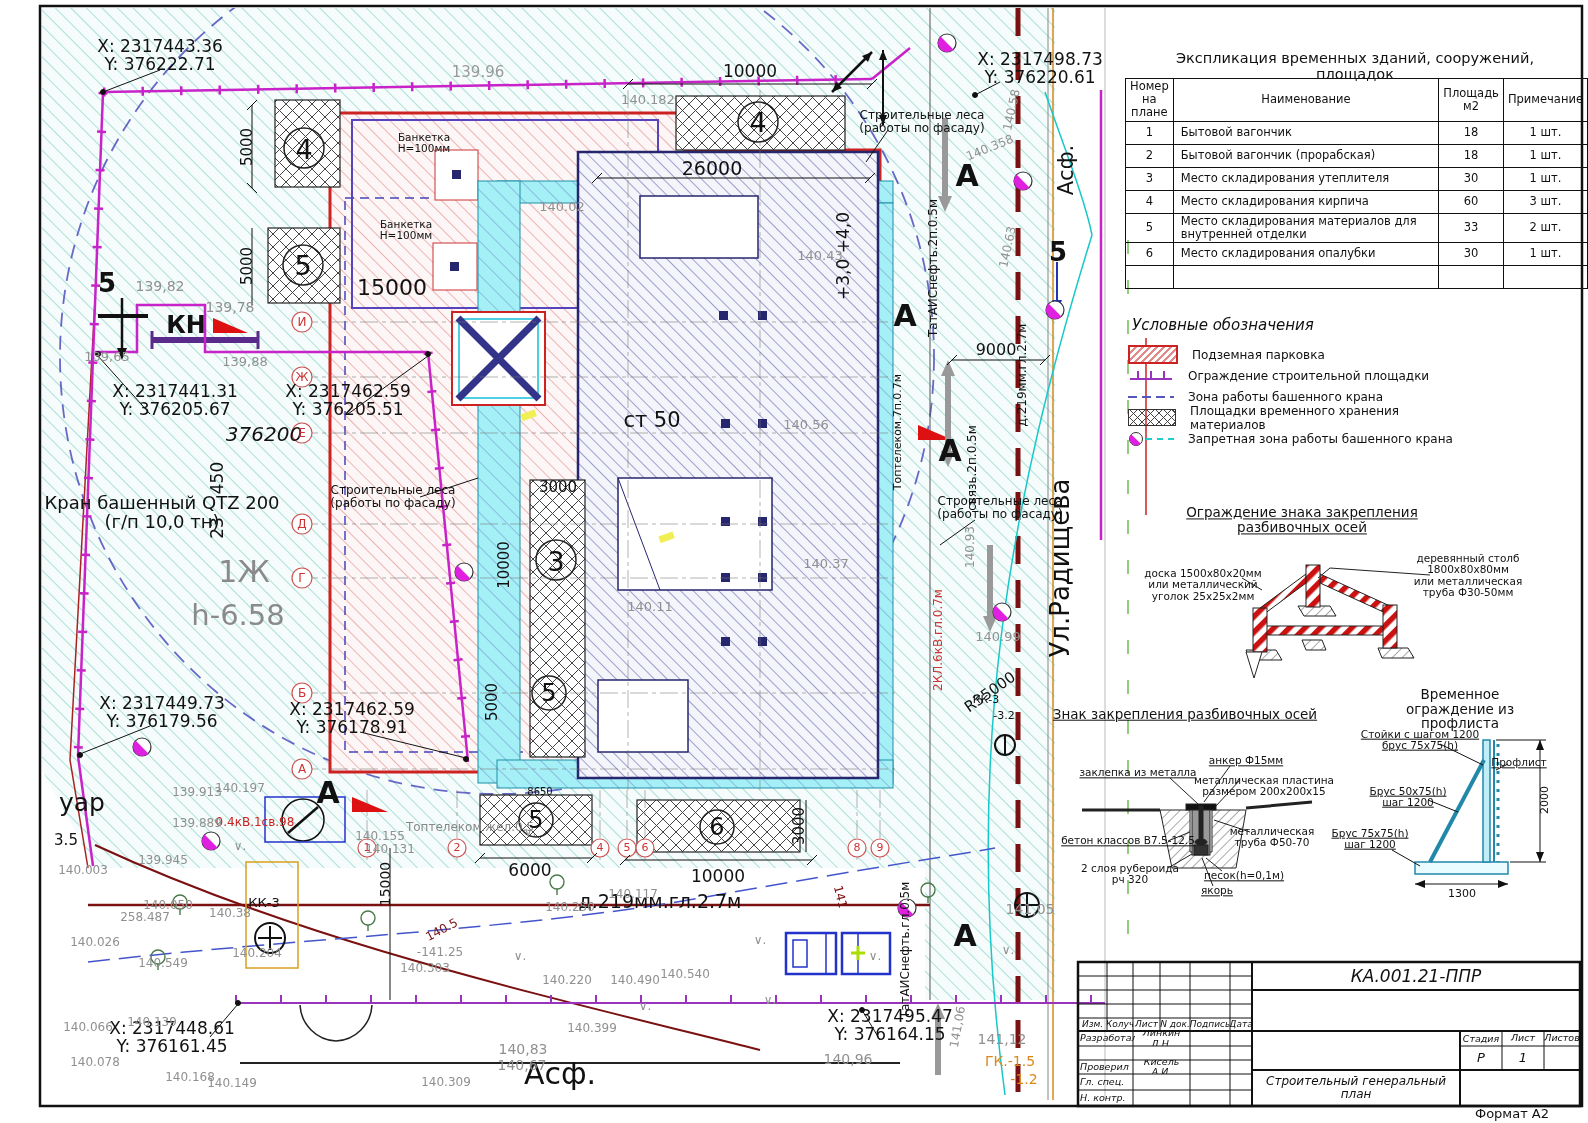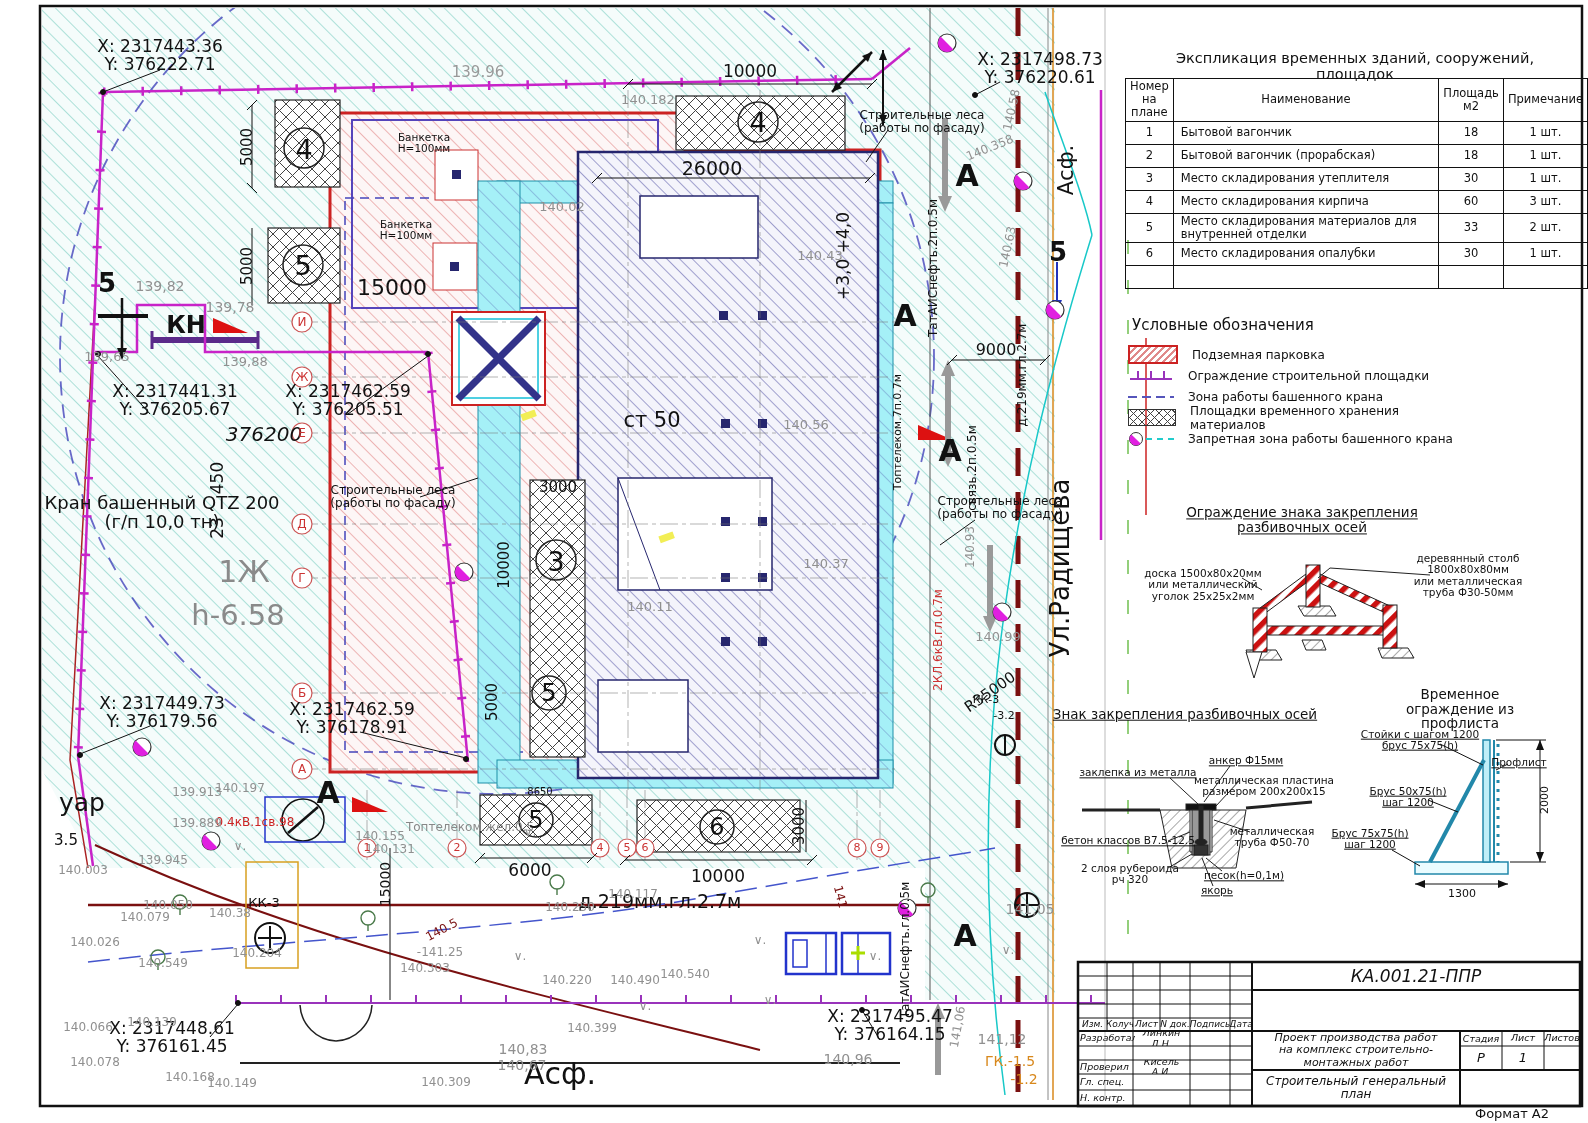--- a/index.html
+++ b/index.html
@@ -10,21 +10,21 @@
        text-align:center;pointer-events:none;}
   .ann.u{text-decoration:underline;}
   .ann.i{font-style:italic;}
   
   #expl{position:absolute;left:1125px;top:78px;border-collapse:collapse;table-layout:fixed;}
   #expl td{border:1.5px solid #111;font-size:11.5px;padding:1px 4px;text-align:center;line-height:1.15;}
   #expl td.nm{text-align:left;padding-left:7px;}
   #expl-title{position:absolute;left:1145px;top:50px;width:420px;text-align:center;font-size:14.5px;}
   
   #legend{position:absolute;left:1128px;top:316px;width:340px;}
-  #legend .lt{font-size:15px;margin-bottom:10px;margin-left:4px;}
+  #legend .lt{font-size:15px;margin-bottom:10px;margin-left:4px;font-style:italic;}
   .lrow{display:flex;align-items:center;height:21px;}
   .lsw{width:46px;height:15px;margin-right:14px;flex:0 0 46px;position:relative;}
   .llabel{font-size:12px;}
   .sw-dom{border:2px solid #cc2222;background:repeating-linear-gradient(135deg,#fff 0 3px,#7070a8 3px 5px);}
   .sw-park{border:2px solid #cc2222;background:repeating-linear-gradient(135deg,#fff 0 3px,#e08a8a 3px 5px);}
   .sw-store{border:1.5px solid #333;background:
      repeating-linear-gradient(45deg,transparent 0 5px,#444 5px 6px),
      repeating-linear-gradient(135deg,transparent 0 5px,#444 5px 6px);}
   
   .tbc{position:absolute;display:flex;align-items:center;justify-content:center;
@@ -543,22 +543,20 @@
 <div class="tbc" style="left:1133px;top:1018px;width:27px;height:13px;font-size:9px;">Лист</div>
 <div class="tbc" style="left:1160px;top:1018px;width:30px;height:13px;font-size:9px;">N док.</div>
 <div class="tbc" style="left:1190px;top:1018px;width:40px;height:13px;font-size:9px;">Подпись</div>
 <div class="tbc" style="left:1230px;top:1018px;width:22px;height:13px;font-size:9px;">Дата</div>
 <div class="tbc" style="left:1078px;top:1031px;width:55px;height:15px;font-size:9.5px;justify-content:flex-start;padding-left:2px;">Разработал</div>
 <div class="tbc" style="left:1133px;top:1031px;width:57px;height:15px;font-size:9.5px;">Линкин Д.Н.</div>
 <div class="tbc" style="left:1078px;top:1060px;width:55px;height:14px;font-size:9.5px;justify-content:flex-start;padding-left:2px;">Проверил</div>
 <div class="tbc" style="left:1133px;top:1060px;width:57px;height:14px;font-size:9.5px;">Кисель А.И.</div>
 <div class="tbc" style="left:1078px;top:1074px;width:55px;height:16px;font-size:9.5px;justify-content:flex-start;padding-left:2px;">Гл. спец.</div>
 <div class="tbc" style="left:1078px;top:1090px;width:55px;height:16px;font-size:9.5px;justify-content:flex-start;padding-left:2px;">Н. контр.</div>
-<div class="tbc" style="left:1252px;top:1031px;width:208px;height:39px;font-size:11px;white-space:pre-line;">Проект производства работ
-на комплекс строительно-монтажных работ</div>
 <div class="tbc" style="left:1252px;top:1070px;width:208px;height:36px;font-size:12px;">Строительный генеральный план</div>
 <div class="tbc" style="left:1460px;top:1031px;width:42px;height:17px;font-size:9.5px;">Стадия</div>
 <div class="tbc" style="left:1502px;top:1031px;width:42px;height:15px;font-size:9.5px;">Лист</div>
 <div class="tbc" style="left:1544px;top:1031px;width:36px;height:15px;font-size:9.5px;">Листов</div>
 <div class="tbc" style="left:1460px;top:1046px;width:42px;height:24px;font-size:13px;">Р</div>
 <div class="tbc" style="left:1502px;top:1046px;width:42px;height:24px;font-size:13px;">1</div>
 
 <div id="ann-layer">
       <span class="ann" style="left: 160px; top: 55px; font-size: 17px; color: rgb(17, 17, 17); transform: translate(-50%, -50%);">X: 2317443.36
 Y: 376222.71</span>
@@ -646,21 +644,21 @@
       <span class="ann" style="left: 1030px; top: 910px; font-size: 14px; color: rgb(144, 144, 144); transform: translate(-50%, -50%);">141,05</span>
       <span class="ann" style="left: 1002px; top: 1040px; font-size: 14px; color: rgb(144, 144, 144); transform: translate(-50%, -50%);">141,12</span>
       <span class="ann" style="left: 958px; top: 1027px; font-size: 12px; color: rgb(144, 144, 144); transform: translate(-50%, -50%) rotate(-80deg);">141,06</span>
       <span class="ann" style="left: 848px; top: 1060px; font-size: 14px; color: rgb(144, 144, 144); transform: translate(-50%, -50%);">140,96</span>
       <span class="ann" style="left: 197px; top: 792px; font-size: 12px; color: rgb(144, 144, 144); transform: translate(-50%, -50%);">139.913</span>
       <span class="ann" style="left: 240px; top: 788px; font-size: 12px; color: rgb(144, 144, 144); transform: translate(-50%, -50%);">140.197</span>
       <span class="ann" style="left: 197px; top: 823px; font-size: 12px; color: rgb(144, 144, 144); transform: translate(-50%, -50%);">139.889</span>
       <span class="ann" style="left: 163px; top: 860px; font-size: 12px; color: rgb(144, 144, 144); transform: translate(-50%, -50%);">139.945</span>
       <span class="ann" style="left: 83px; top: 870px; font-size: 12px; color: rgb(144, 144, 144); transform: translate(-50%, -50%);">140.003</span>
       <span class="ann" style="left: 168px; top: 905px; font-size: 12px; color: rgb(144, 144, 144); transform: translate(-50%, -50%);">140.050</span>
-      <span class="ann" style="left: 145px; top: 917px; font-size: 12px; color: rgb(144, 144, 144); transform: translate(-50%, -50%);">140.079</span>
+      <span class="ann" style="left: 145px; top: 917px; font-size: 12px; color: rgb(144, 144, 144); transform: translate(-50%, -50%);">258.487</span>
       <span class="ann" style="left: 95px; top: 942px; font-size: 12px; color: rgb(144, 144, 144); transform: translate(-50%, -50%);">140.026</span>
       <span class="ann" style="left: 163px; top: 963px; font-size: 12px; color: rgb(144, 144, 144); transform: translate(-50%, -50%);">140.549</span>
       <span class="ann" style="left: 230px; top: 913px; font-size: 12px; color: rgb(144, 144, 144); transform: translate(-50%, -50%);">140.38</span>
       <span class="ann" style="left: 257px; top: 953px; font-size: 12px; color: rgb(144, 144, 144); transform: translate(-50%, -50%);">140.204</span>
       <span class="ann" style="left: 390px; top: 849px; font-size: 12px; color: rgb(144, 144, 144); transform: translate(-50%, -50%);">140.131</span>
       <span class="ann" style="left: 380px; top: 836px; font-size: 12px; color: rgb(144, 144, 144); transform: translate(-50%, -50%);">140.155</span>
       <span class="ann" style="left: 570px; top: 907px; font-size: 12px; color: rgb(144, 144, 144); transform: translate(-50%, -50%);">140.250</span>
       <span class="ann" style="left: 633px; top: 894px; font-size: 12px; color: rgb(144, 144, 144); transform: translate(-50%, -50%);">140.117</span>
       <span class="ann" style="left: 567px; top: 980px; font-size: 12px; color: rgb(144, 144, 144); transform: translate(-50%, -50%);">140.220</span>
       <span class="ann" style="left: 635px; top: 980px; font-size: 12px; color: rgb(144, 144, 144); transform: translate(-50%, -50%);">140.490</span>

